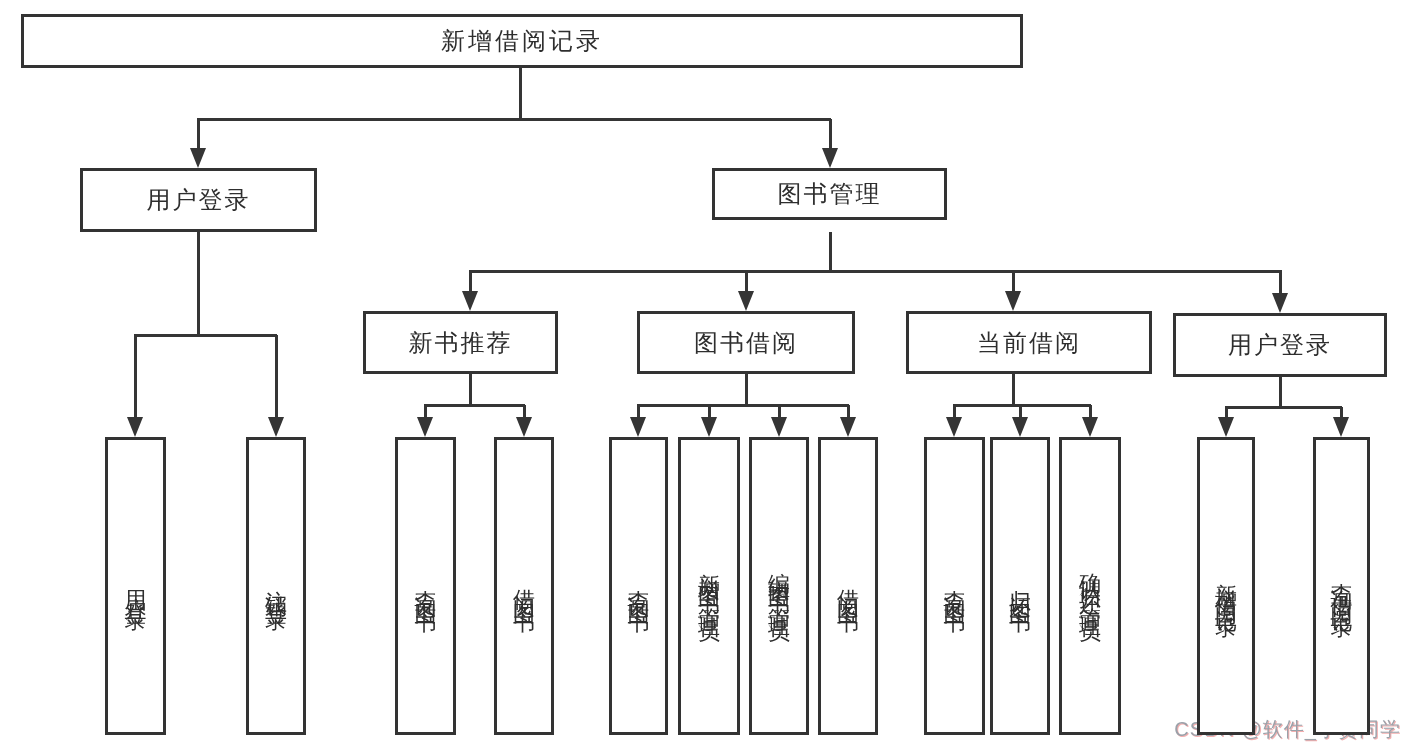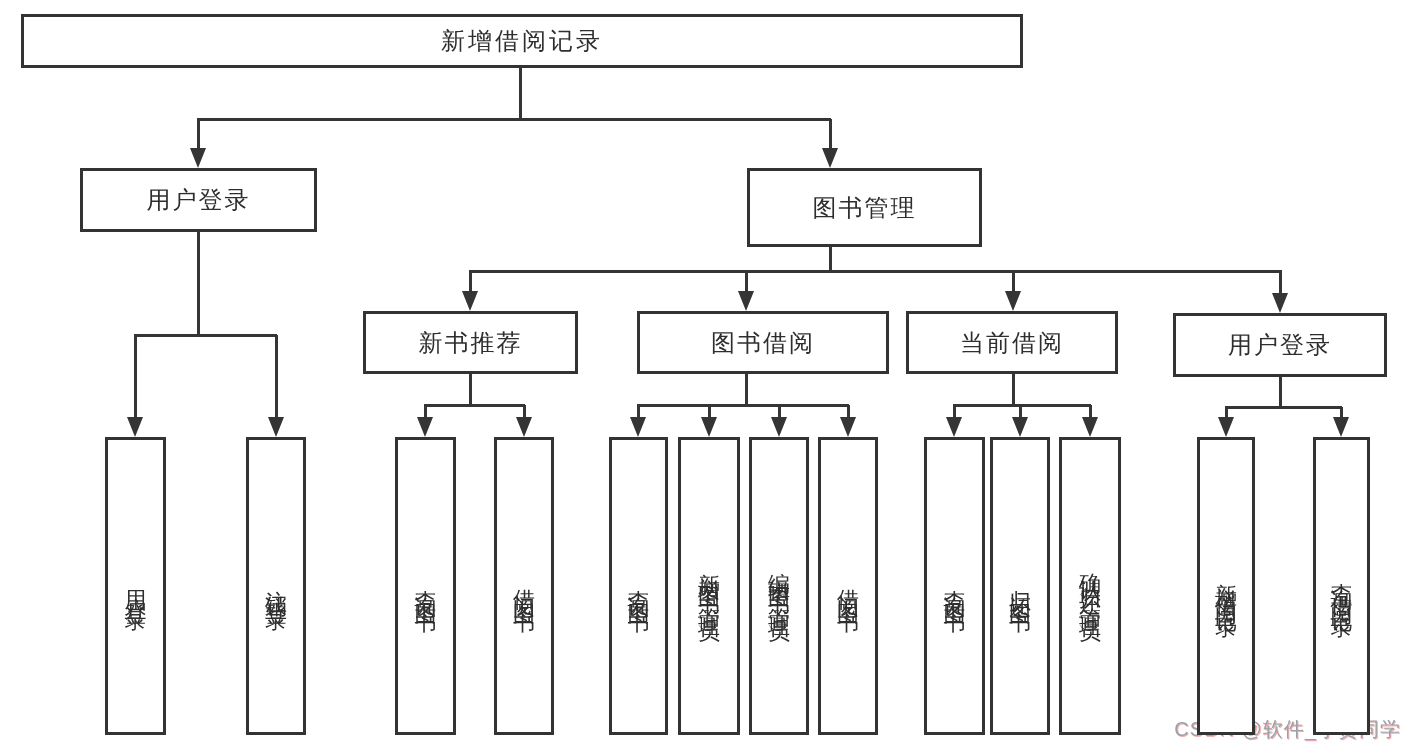--- a/index.html
+++ b/index.html
@@ -115,24 +115,24 @@
     <div class="line" style="left: 1019px; top: 405px; width: 3px; height: 14px;"></div>
     <div class="arrow-head" style="left: 1012px; top: 417px;"></div>
     <div class="line" style="left: 1089px; top: 405px; width: 3px; height: 14px;"></div>
     <div class="arrow-head" style="left: 1082px; top: 417px;"></div>
     <div class="line" style="left: 1225px; top: 407px; width: 3px; height: 12px;"></div>
     <div class="arrow-head" style="left: 1218px; top: 417px;"></div>
     <div class="line" style="left: 1340px; top: 407px; width: 3px; height: 12px;"></div>
     <div class="arrow-head" style="left: 1333px; top: 417px;"></div>
     <div class="node root" style="left: 21px; top: 14px; width: 1002px; height: 54px;">新增借阅记录</div>
     <div class="node" style="left: 80px; top: 168px; width: 237px; height: 64px;">用户登录</div>
-    <div class="node" style="left: 712px; top: 168px; width: 235px; height: 79px; margin-left: 35px;">图书管理</div>
-    <div class="node" style="left: 363px; top: 311px; width: 215px; height: 63px;">新书推荐</div>
-    <div class="node" style="left: 637px; top: 311px; width: 252px; height: 63px;">图书借阅</div>
-    <div class="node" style="left: 906px; top: 311px; width: 212px; height: 63px;">当前借阅</div>
+    <div class="node" style="left: 712px; top: 168px; width: 235px; height: 52px;">图书管理</div>
+    <div class="node" style="left: 363px; top: 311px; width: 195px; height: 63px;">新书推荐</div>
+    <div class="node" style="left: 637px; top: 311px; width: 218px; height: 63px;">图书借阅</div>
+    <div class="node" style="left: 906px; top: 311px; width: 246px; height: 63px;">当前借阅</div>
     <div class="node" style="left: 1173px; top: 313px; width: 214px; height: 64px;">用户登录</div>
     <div class="node vertical" style="left: 105px; top: 437px; width: 61px; height: 298px;">用户登录</div>
     <div class="node vertical" style="left: 246px; top: 437px; width: 60px; height: 298px;">注销登录</div>
     <div class="node vertical" style="left: 395px; top: 437px; width: 61px; height: 298px;">查询图书</div>
     <div class="node vertical" style="left: 494px; top: 437px; width: 60px; height: 298px;">借阅图书</div>
     <div class="node vertical" style="left: 609px; top: 437px; width: 59px; height: 298px;">查询图书</div>
     <div class="node vertical" style="left: 678px; top: 437px; width: 62px; height: 298px;">新增图书（管理员）</div>
     <div class="node vertical" style="left: 749px; top: 437px; width: 60px; height: 298px;">编辑图书（管理员）</div>
     <div class="node vertical" style="left: 818px; top: 437px; width: 60px; height: 298px;">借阅图书</div>
     <div class="node vertical" style="left: 924px; top: 437px; width: 61px; height: 298px;">查询图书</div>

